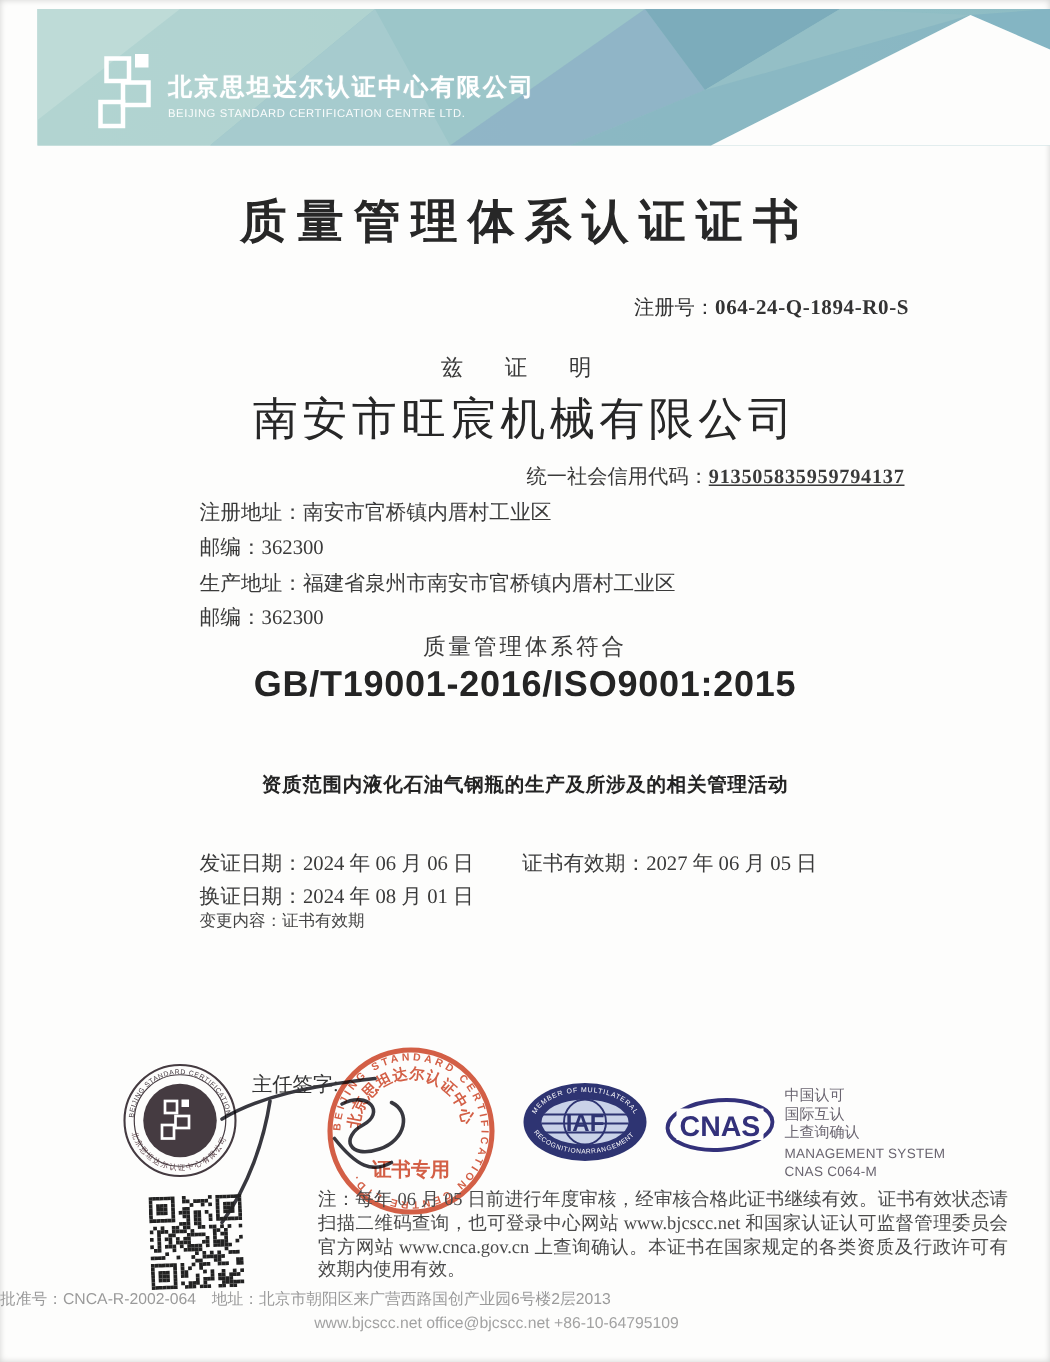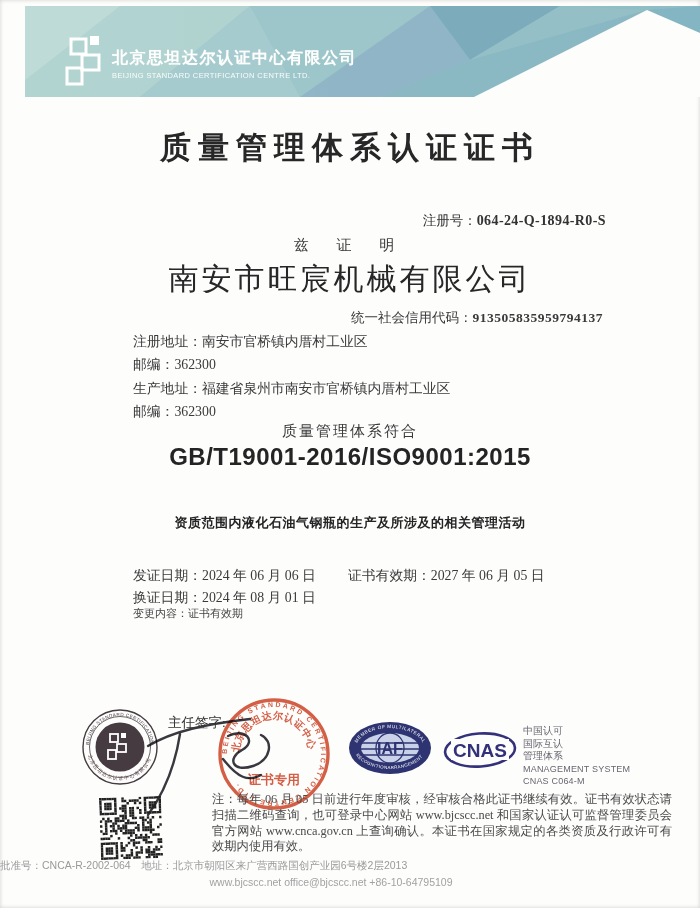--- a/index.html
+++ b/index.html
@@ -8,26 +8,26 @@
         box-shadow:inset 0 0 4px rgba(0,0,0,.18);}
   .abs{position:absolute;}
   .center{left:0;width:700px;text-align:center;}
   
   .hdr-svg{left:0;top:0;}
   .hdr-org{left:112px;top:48px;color:#fff;font-family:"Liberation Sans","DejaVu Sans",sans-serif;}
   .hdr-org .cn{font-size:16px;font-weight:bold;letter-spacing:1.5px;text-shadow:0 0 1px rgba(255,255,255,.4);}
   .hdr-org .en{font-size:7.5px;letter-spacing:.4px;margin-top:2px;opacity:.95;}
   
   .title{top:127px;font-size:31px;font-weight:bold;letter-spacing:7px;color:#272727;}
-  .regline{top:196px;left:0;width:606px;text-align:right;font-size:13.5px;color:#333;margin-top:16px;}
+  .regline{top:196px;left:0;width:606px;text-align:right;font-size:13.5px;color:#333;}
   .regline b{font-size:14px;letter-spacing:.4px;}
   .certify{top:236px;font-size:15px;letter-spacing:12px;color:#3a3a3a;}
   .company{top:259px;font-size:30px;font-weight:normal;letter-spacing:3px;color:#272727;}
   .credit{top:309px;left:0;width:603px;text-align:right;font-size:13.5px;color:#3a3a3a;}
-  .credit b{letter-spacing:.5px;}
+  .credit b{letter-spacing:.5px;text-decoration:underline;}
   .addr{left:133px;top:330px;font-size:13.8px;line-height:23.4px;color:#3a3a3a;}
   .std-intro{top:422px;font-size:15px;letter-spacing:2px;color:#3a3a3a;}
   .standard{top:443px;font-family:"Liberation Sans","DejaVu Sans",sans-serif;font-size:24px;font-weight:bold;color:#242424;letter-spacing:.5px;}
   .scope-title{top:492px;font-size:15px;letter-spacing:2px;color:#3a3a3a;}
   .scope{top:514px;font-family:"Liberation Sans","DejaVu Sans",sans-serif;font-size:13px;font-weight:bold;color:#242424;letter-spacing:.5px;}
   .dates-left{left:133px;top:565px;font-size:13.8px;line-height:22px;color:#3a3a3a;}
   .dates-change{left:133px;top:606px;font-size:11px;color:#444;}
   .dates-right{left:348px;top:567px;font-size:13.8px;color:#3a3a3a;}
   .sign-label{left:168px;top:714px;font-size:13.5px;color:#333;}
   
@@ -177,21 +177,21 @@
   </svg>
 
   <svg class="abs" style="left:443px;top:726px;" width="74" height="48" viewBox="0 0 74 48">
     <ellipse cx="37" cy="24" rx="35" ry="16.5" fill="none" stroke="#33317a" stroke-width="2.6" transform="rotate(-4 37 24)"></ellipse>
     <rect x="8" y="13" width="58" height="21" fill="#fdfdfc"></rect>
     <text x="37" y="31" text-anchor="middle" font-size="19" font-weight="bold" fill="#33317a" font-family="Liberation Sans,sans-serif">CNAS</text>
   </svg>
   <div class="abs cnas-text">
     <div>中国认可</div>
     <div>国际互认</div>
-    <div>管理体系</div>
+    <div>上查询确认</div>
     <div class="en">MANAGEMENT SYSTEM</div>
     <div class="en">CNAS C064-M</div>
   </div>
 
   <svg class="abs" style="left:100px;top:797px;transform:rotate(-2deg);" width="62" height="62" viewBox="0 0 25 25" id="qr">
       <g fill="#222">
         <rect x="0" y="0" width="1" height="1"></rect>
         <rect x="1" y="0" width="1" height="1"></rect>
         <rect x="2" y="0" width="1" height="1"></rect>
         <rect x="3" y="0" width="1" height="1"></rect>

